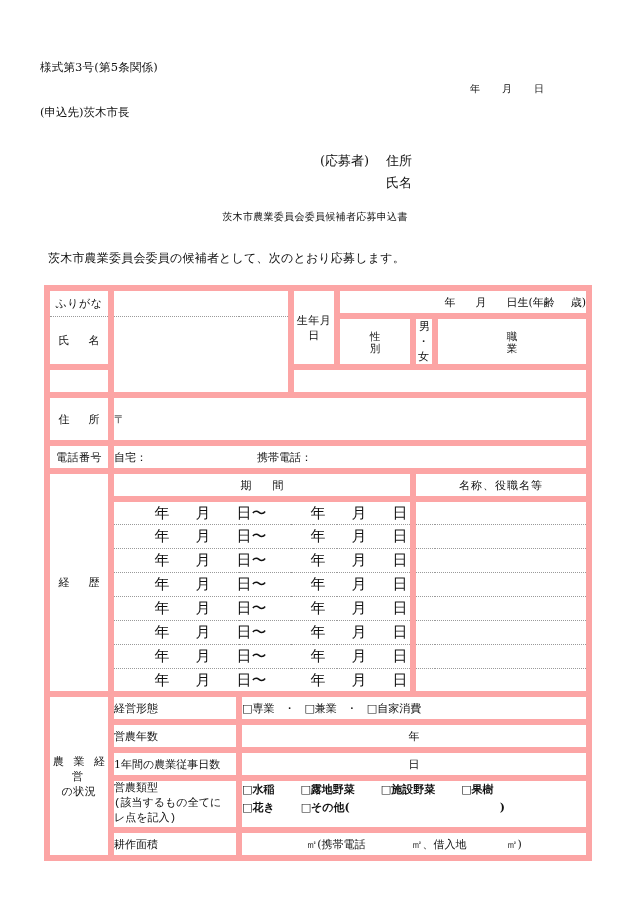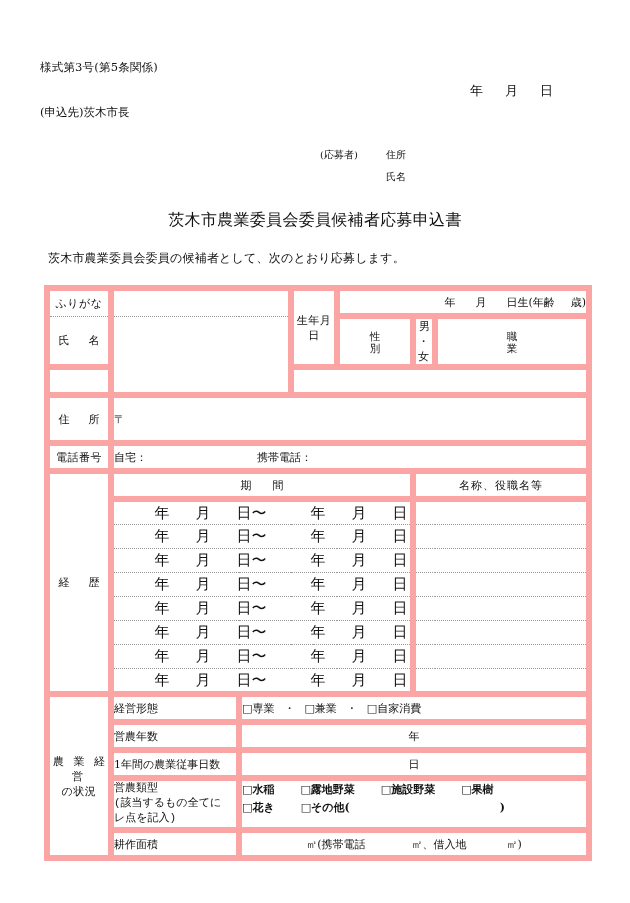--- a/index.html
+++ b/index.html
@@ -29,51 +29,51 @@
     left: 40px;
     top: 60px;
     font-size: 11.5px;
     letter-spacing: 0.2px;
     white-space: nowrap;
   }
   .hdr-date {
     position: absolute;
     left: 470px;
     top: 82px;
-    font-size: 13px;
+    font-size: 10px;
     white-space: nowrap;
   }
   .hdr-date span { display: inline-block; }
   .gap-md { width: 22px; }
   .hdr-addressee {
     position: absolute;
     left: 40px;
     top: 105px;
     font-size: 11.5px;
     white-space: nowrap;
   }
 
   .applicant {
     position: absolute;
     left: 320px;
-    top: 144px;
-    font-size: 10px;
+    top: 150px;
+    font-size: 13px;
     line-height: 22px;
   }
   .applicant .row { white-space: nowrap; }
   .applicant .lbl { display: inline-block; width: 66px; }
   .applicant .field { display: inline-block; }
 
   .doc-title {
     position: absolute;
     left: 0;
     top: 210px;
     width: 630px;
     text-align: center;
-    font-size: 16px;
+    font-size: 10px;
     letter-spacing: 0.3px;
   }
   .intro {
     position: absolute;
     left: 48px;
     top: 250px;
     font-size: 12px;
     letter-spacing: 0.2px;
     white-space: nowrap;
   }

